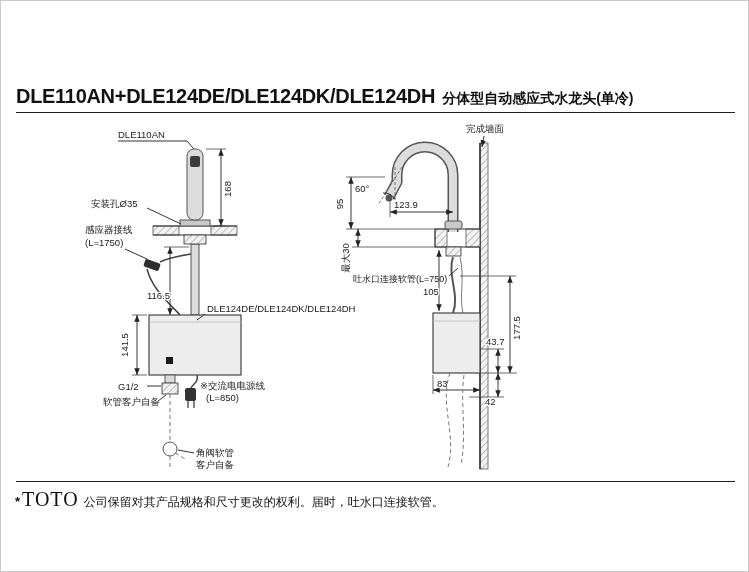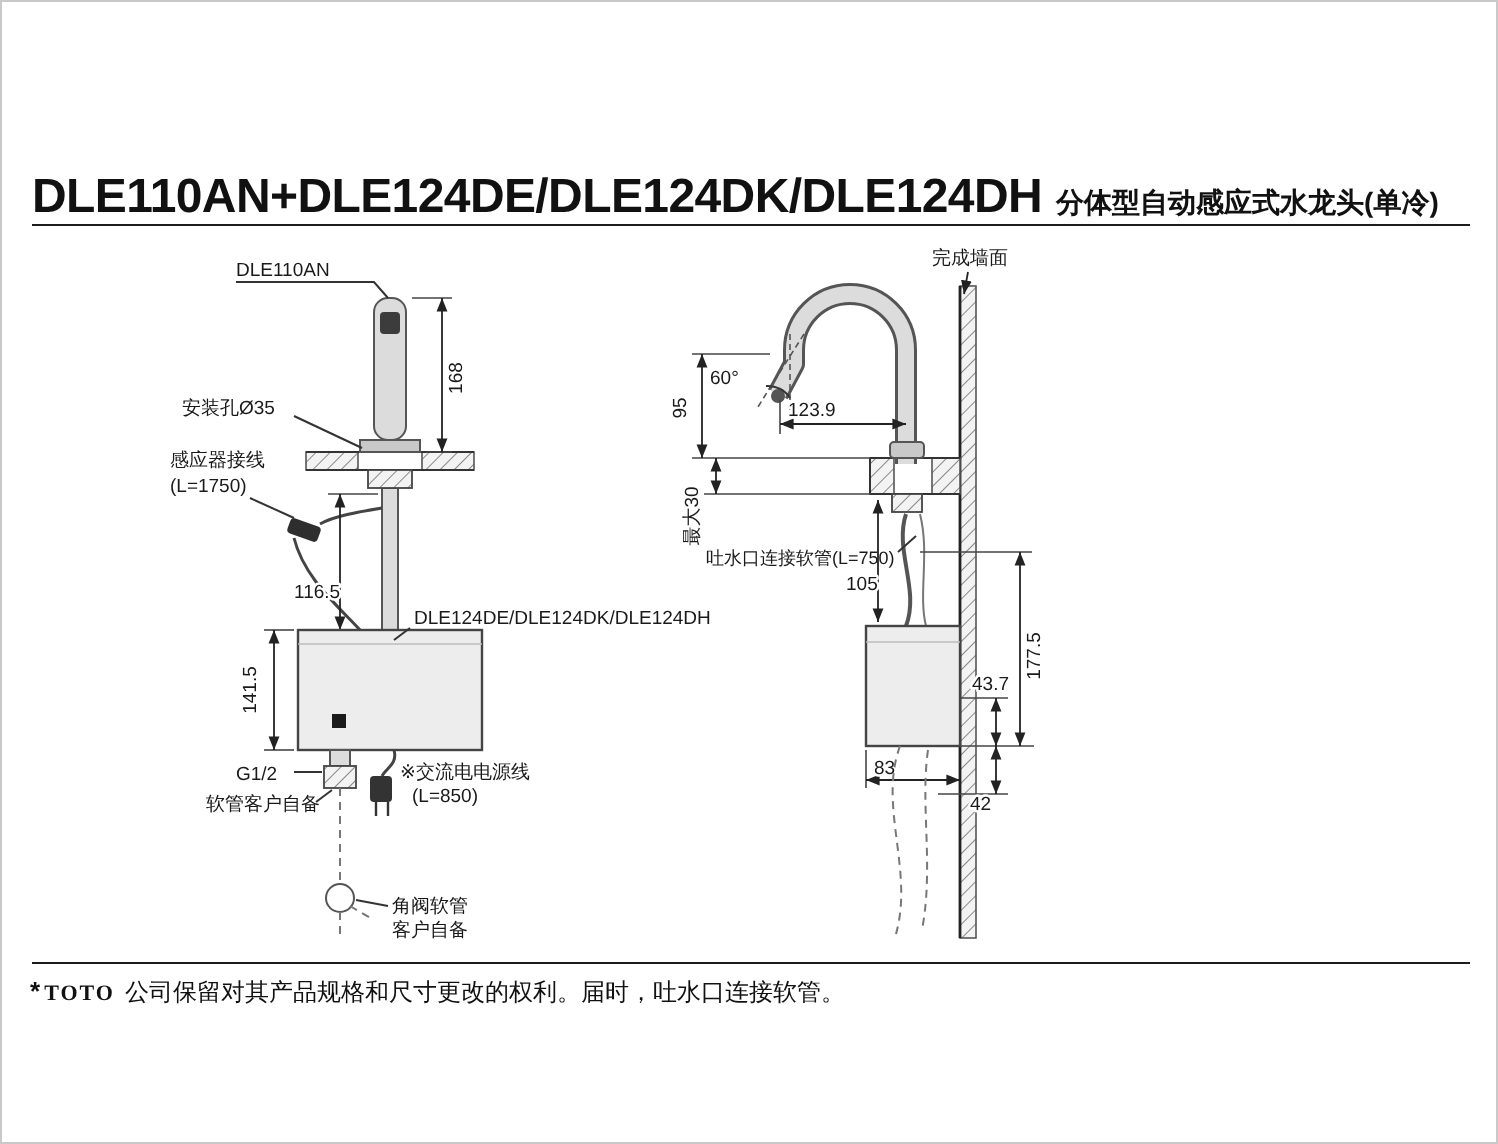--- a/index.html
+++ b/index.html
@@ -1,29 +1,29 @@
 <!DOCTYPE html>
 <html><head>
 <meta charset="utf-8">
 <style>
   * { margin:0; padding:0; box-sizing:border-box; }
   html,body { background:#fff; }
   body { font-family:"Liberation Sans","DejaVu Sans",sans-serif; }
   .canvas { position:relative; width:749px; height:572px; background:#ffffff;
             border:1px solid #c9c9c9; overflow:hidden; }
   .title { position:absolute; left:15px; top:84px; white-space:nowrap; color:#111; }
-  .title .models  { font-size:24px; font-weight:bold; letter-spacing:-0.3px; }
+  .title .models  { font-size:20px; font-weight:bold; letter-spacing:-0.3px; }
   .title .product { font-size:14px; font-weight:bold; margin-left:7px;text-align:center; }
   .rule { position:absolute; left:15px; width:719px; border-top:1.5px solid #1c1c1c; }
   .rule-top { top:111px; }
   .rule-bottom { top:480px; }
   .footnote { position:absolute; left:22px; top:455px; font-size:10px; color:#222; }
   .disclaimer { position:absolute; left:14px; top:487px; font-size:12px; color:#111; }
   .disclaimer .mark { font-size:13px; font-weight:bold; margin-right:2px; }
-  .disclaimer .brand { font-weight:bold; font-size:11px; letter-spacing:1px; margin-right:5px;
+  .disclaimer .brand { font-weight:normal; font-size:20px; letter-spacing:1px; margin-right:5px;
                        font-family:"Liberation Serif","DejaVu Serif",serif; }
   .drawing { position:absolute; left:0; top:0; }
   svg text { fill:#1a1a1a; font-family:"Liberation Sans","DejaVu Sans",sans-serif; }
   .dim { font-size:9.5px; }
   .lbl { font-size:9.5px; }
   .sm  { font-size:9px; }
   .outlined { paint-order:stroke; stroke:#fff; stroke-width:2.5px; stroke-linejoin:round; }
   .thin { stroke:#333; stroke-width:1; fill:none; }
   .ext  { stroke:#444; stroke-width:0.8; fill:none; }
   .dimline { stroke:#222; stroke-width:0.9; fill:none; }

